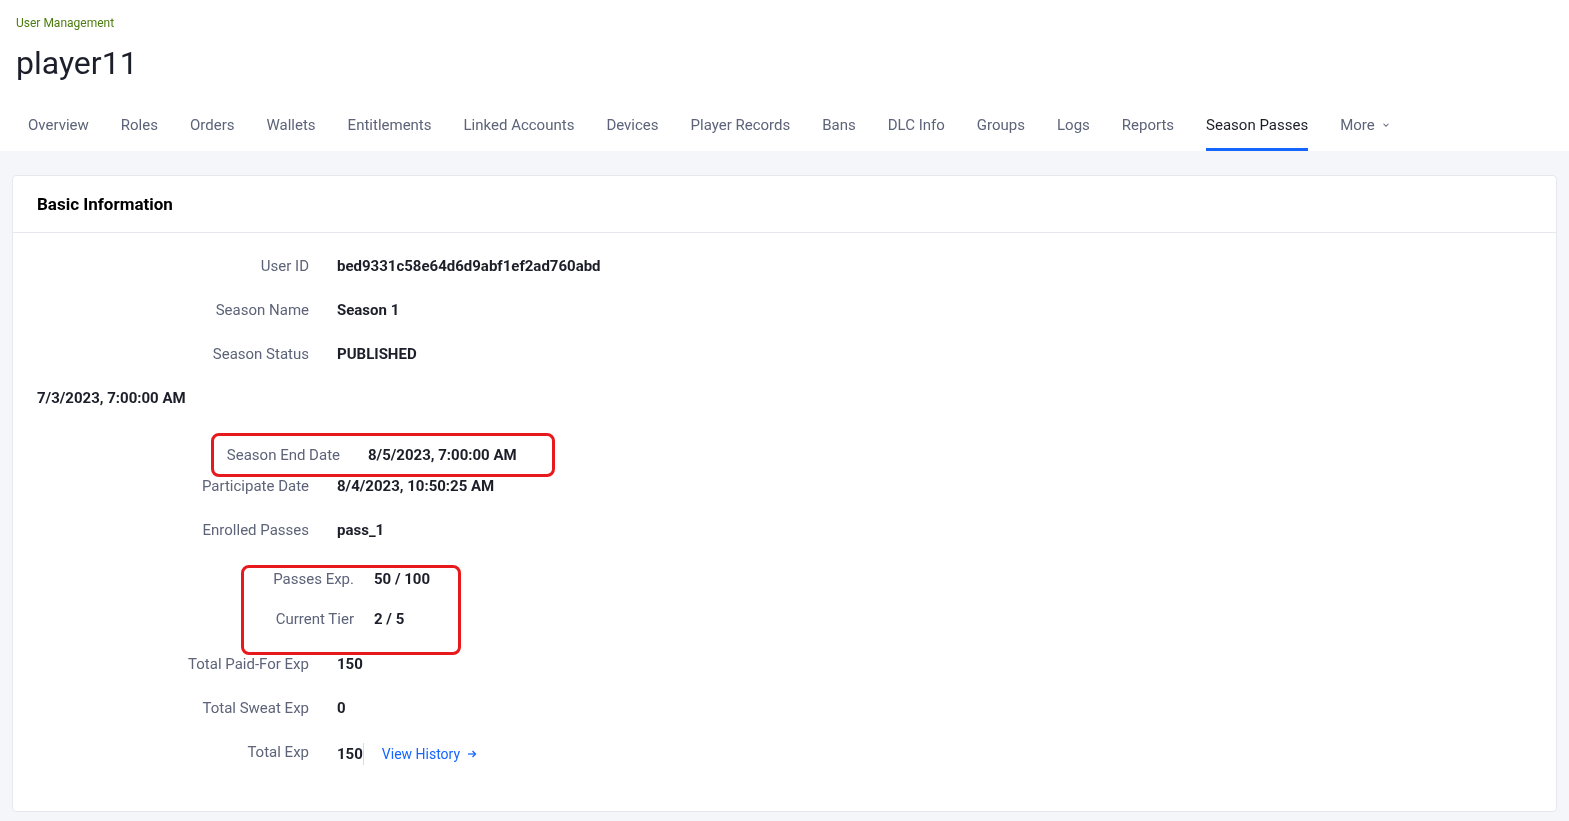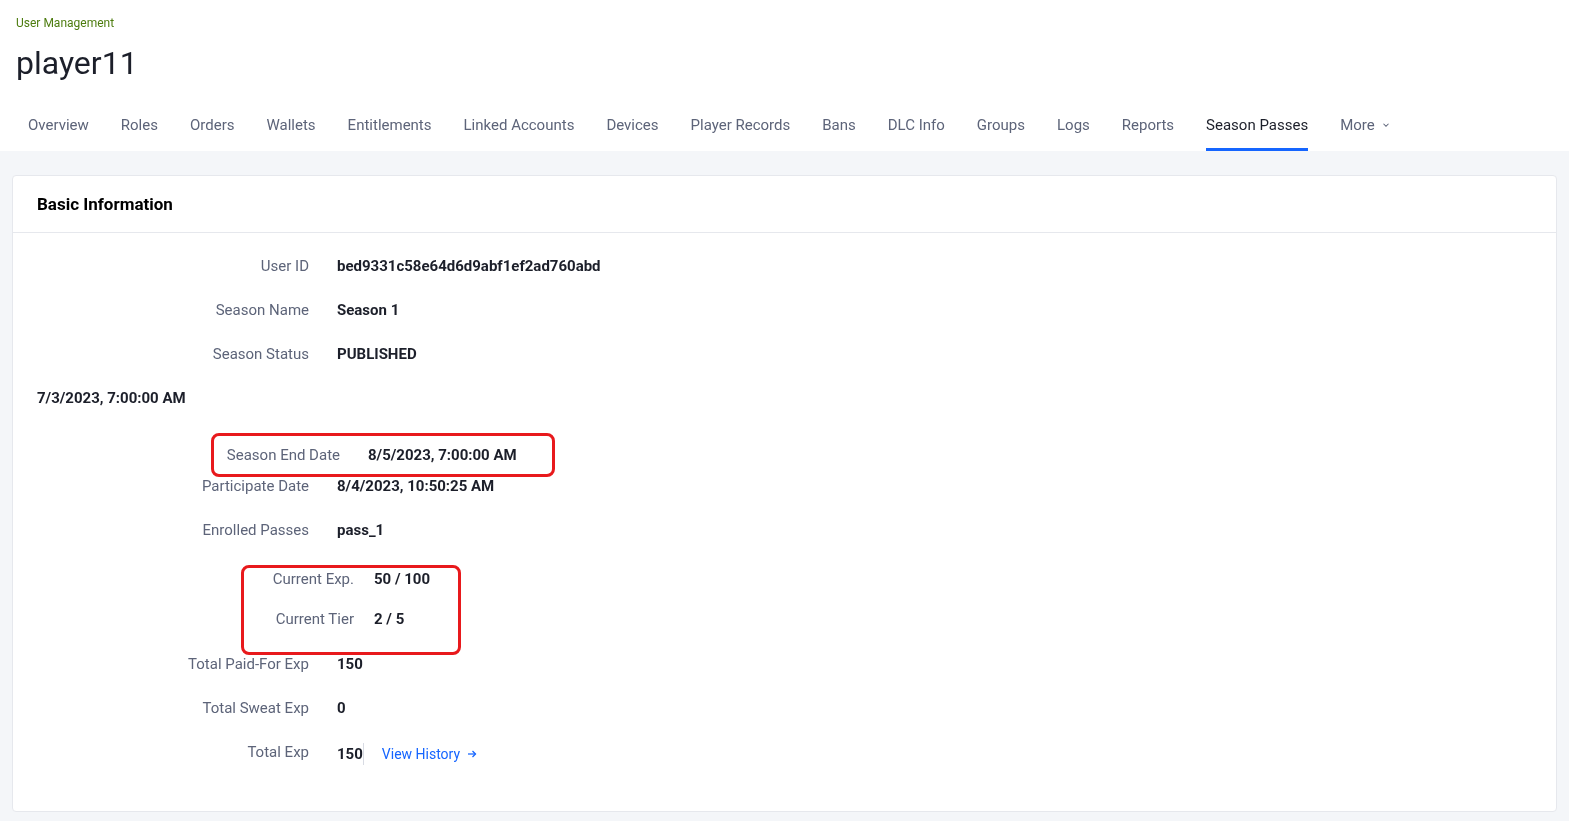--- a/index.html
+++ b/index.html
@@ -218,21 +218,21 @@
         <div class="info-value">8/4/2023, 10:50:25 AM</div>
       </div>
 
       <div class="info-row">
         <div class="info-label">Enrolled Passes</div>
         <div class="info-value">pass_1</div>
       </div>
 
       <div class="highlight-red hl-wrap-2">
         <div class="info-row">
-          <div class="info-label">Current Exp.</div>
+          <div class="info-label">Passes Exp.</div>
           <div class="info-value">50 / 100</div>
         </div>
         <div class="info-row">
           <div class="info-label">Current Tier</div>
           <div class="info-value">2 / 5</div>
         </div>
       </div>
 
       <div class="info-row">
         <div class="info-label">Total Paid-For Exp</div>

